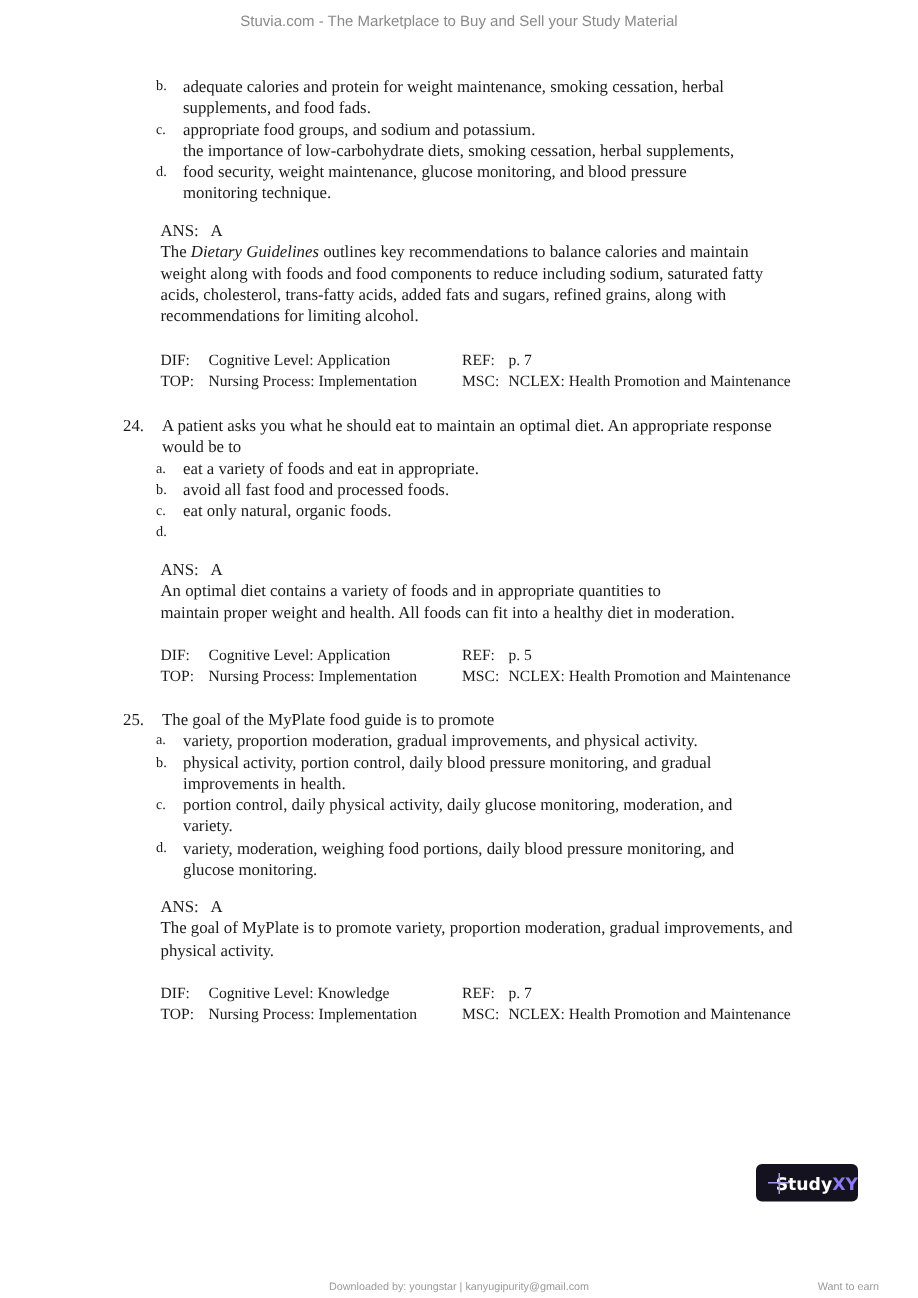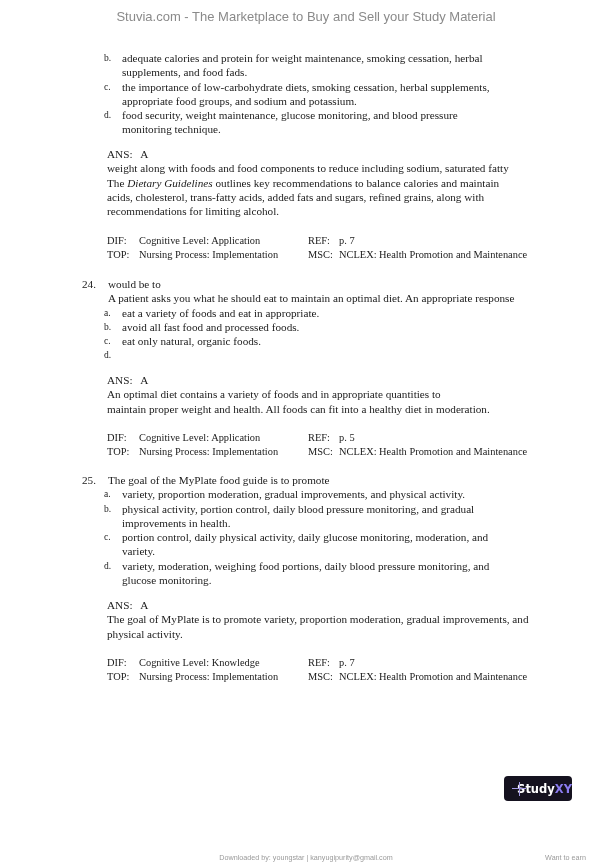--- a/index.html
+++ b/index.html
@@ -2,21 +2,21 @@
 <html><head>
 <meta charset="utf-8">
 <style>
   html, body { margin: 0; padding: 0; }
   body {
     width: 612px; height: 865px; background: #ffffff; position: relative; overflow: hidden;
     font-family: "Liberation Serif", "DejaVu Serif", serif; color: #1a1a1a;
   }
   .header {
     position: absolute; top: 9px; left: 0; width: 612px; text-align: center;
-    font-family: "Liberation Sans", "DejaVu Sans", sans-serif; font-size: 13px; color: #8a8a8a;
+    font-family: "Liberation Sans", "DejaVu Sans", sans-serif; font-size: 10px; color: #8a8a8a;
   }
   .block { position: absolute; left: 0; width: 612px; font-size: 11.2px; line-height: 14.3px; }
   .opt { position: relative; padding-left: 122px; width: 412px; }
   .opt .letter { position: absolute; left: 104px; top: 0; font-size: 9.5px; }
   .qline { position: relative; padding-left: 108px; width: 470px; }
   .qline .num { position: absolute; left: 82px; top: 0; }
   .ans { padding-left: 107px; width: 475px; }
   .meta { position: relative; height: 28px; padding-left: 107px; }
   .meta .row { position: relative; height: 14.3px; padding-left: 40px; }
   .meta .k1 { position: absolute; left: 107px; }
@@ -48,36 +48,36 @@
 <div class="header">Stuvia.com - The Marketplace to Buy and Sell your Study Material</div>
 
 <div class="block" style="top:51px;">
   <div class="opt">
     <span class="letter">b.</span>
     <div>adequate calories and protein for weight maintenance, smoking cessation, herbal</div>
     <div>supplements, and food fads.</div>
   </div>
   <div class="opt">
     <span class="letter">c.</span>
+    <div>appropriate food groups, and sodium and potassium.</div>
     <div>the importance of low-carbohydrate diets, smoking cessation, herbal supplements,</div>
-    <div>appropriate food groups, and sodium and potassium.</div>
   </div>
   <div class="opt">
     <span class="letter">d.</span>
     <div>food security, weight maintenance, glucose monitoring, and blood pressure</div>
     <div>monitoring technique.</div>
   </div>
 </div>
 
 <div class="block" style="top:147px;">
   <div class="ans" style="white-space:pre;">ANS:   A</div>
-  <div class="ans">weight along with foods and food components to reduce including sodium, saturated fatty</div>
   <div class="ans">
     <span style="white-space:pre;">The </span><i>Dietary Guidelines</i><span> outlines key recommendations to balance calories and maintain</span>
   </div>
+  <div class="ans">weight along with foods and food components to reduce including sodium, saturated fatty</div>
   <div class="ans">acids, cholesterol, trans-fatty acids, added fats and sugars, refined grains, along with</div>
   <div class="ans">recommendations for limiting alcohol.</div>
 </div>
 
 <div class="block" style="top:234px; font-size:10.4px;">
   <div class="meta" style="padding-left:0;">
     <div class="row">
         <span class="k1">DIF:</span>
         <span class="v1">Cognitive Level: Application</span>
         <span class="k2">REF:</span>
@@ -88,22 +88,22 @@
         <span class="v1">Nursing Process: Implementation</span>
         <span class="k2">MSC:</span>
         <span class="v2">NCLEX: Health Promotion and Maintenance</span>
       </div>
   </div>
 </div>
 
 <div class="block" style="top:277px;">
   <div class="qline">
     <span class="num">24.</span>
+    <div>A patient asks you what he should eat to maintain an optimal diet. An appropriate response</div>
     <div>would be to</div>
-    <div>A patient asks you what he should eat to maintain an optimal diet. An appropriate response</div>
   </div>
   <div class="opt">
       <span class="letter">a.</span>
       <div>eat a variety of foods and eat in appropriate.</div>
     </div>
   <div class="opt">
       <span class="letter">b.</span>
       <div>avoid all fast food and processed foods.</div>
     </div>
   <div class="opt">

